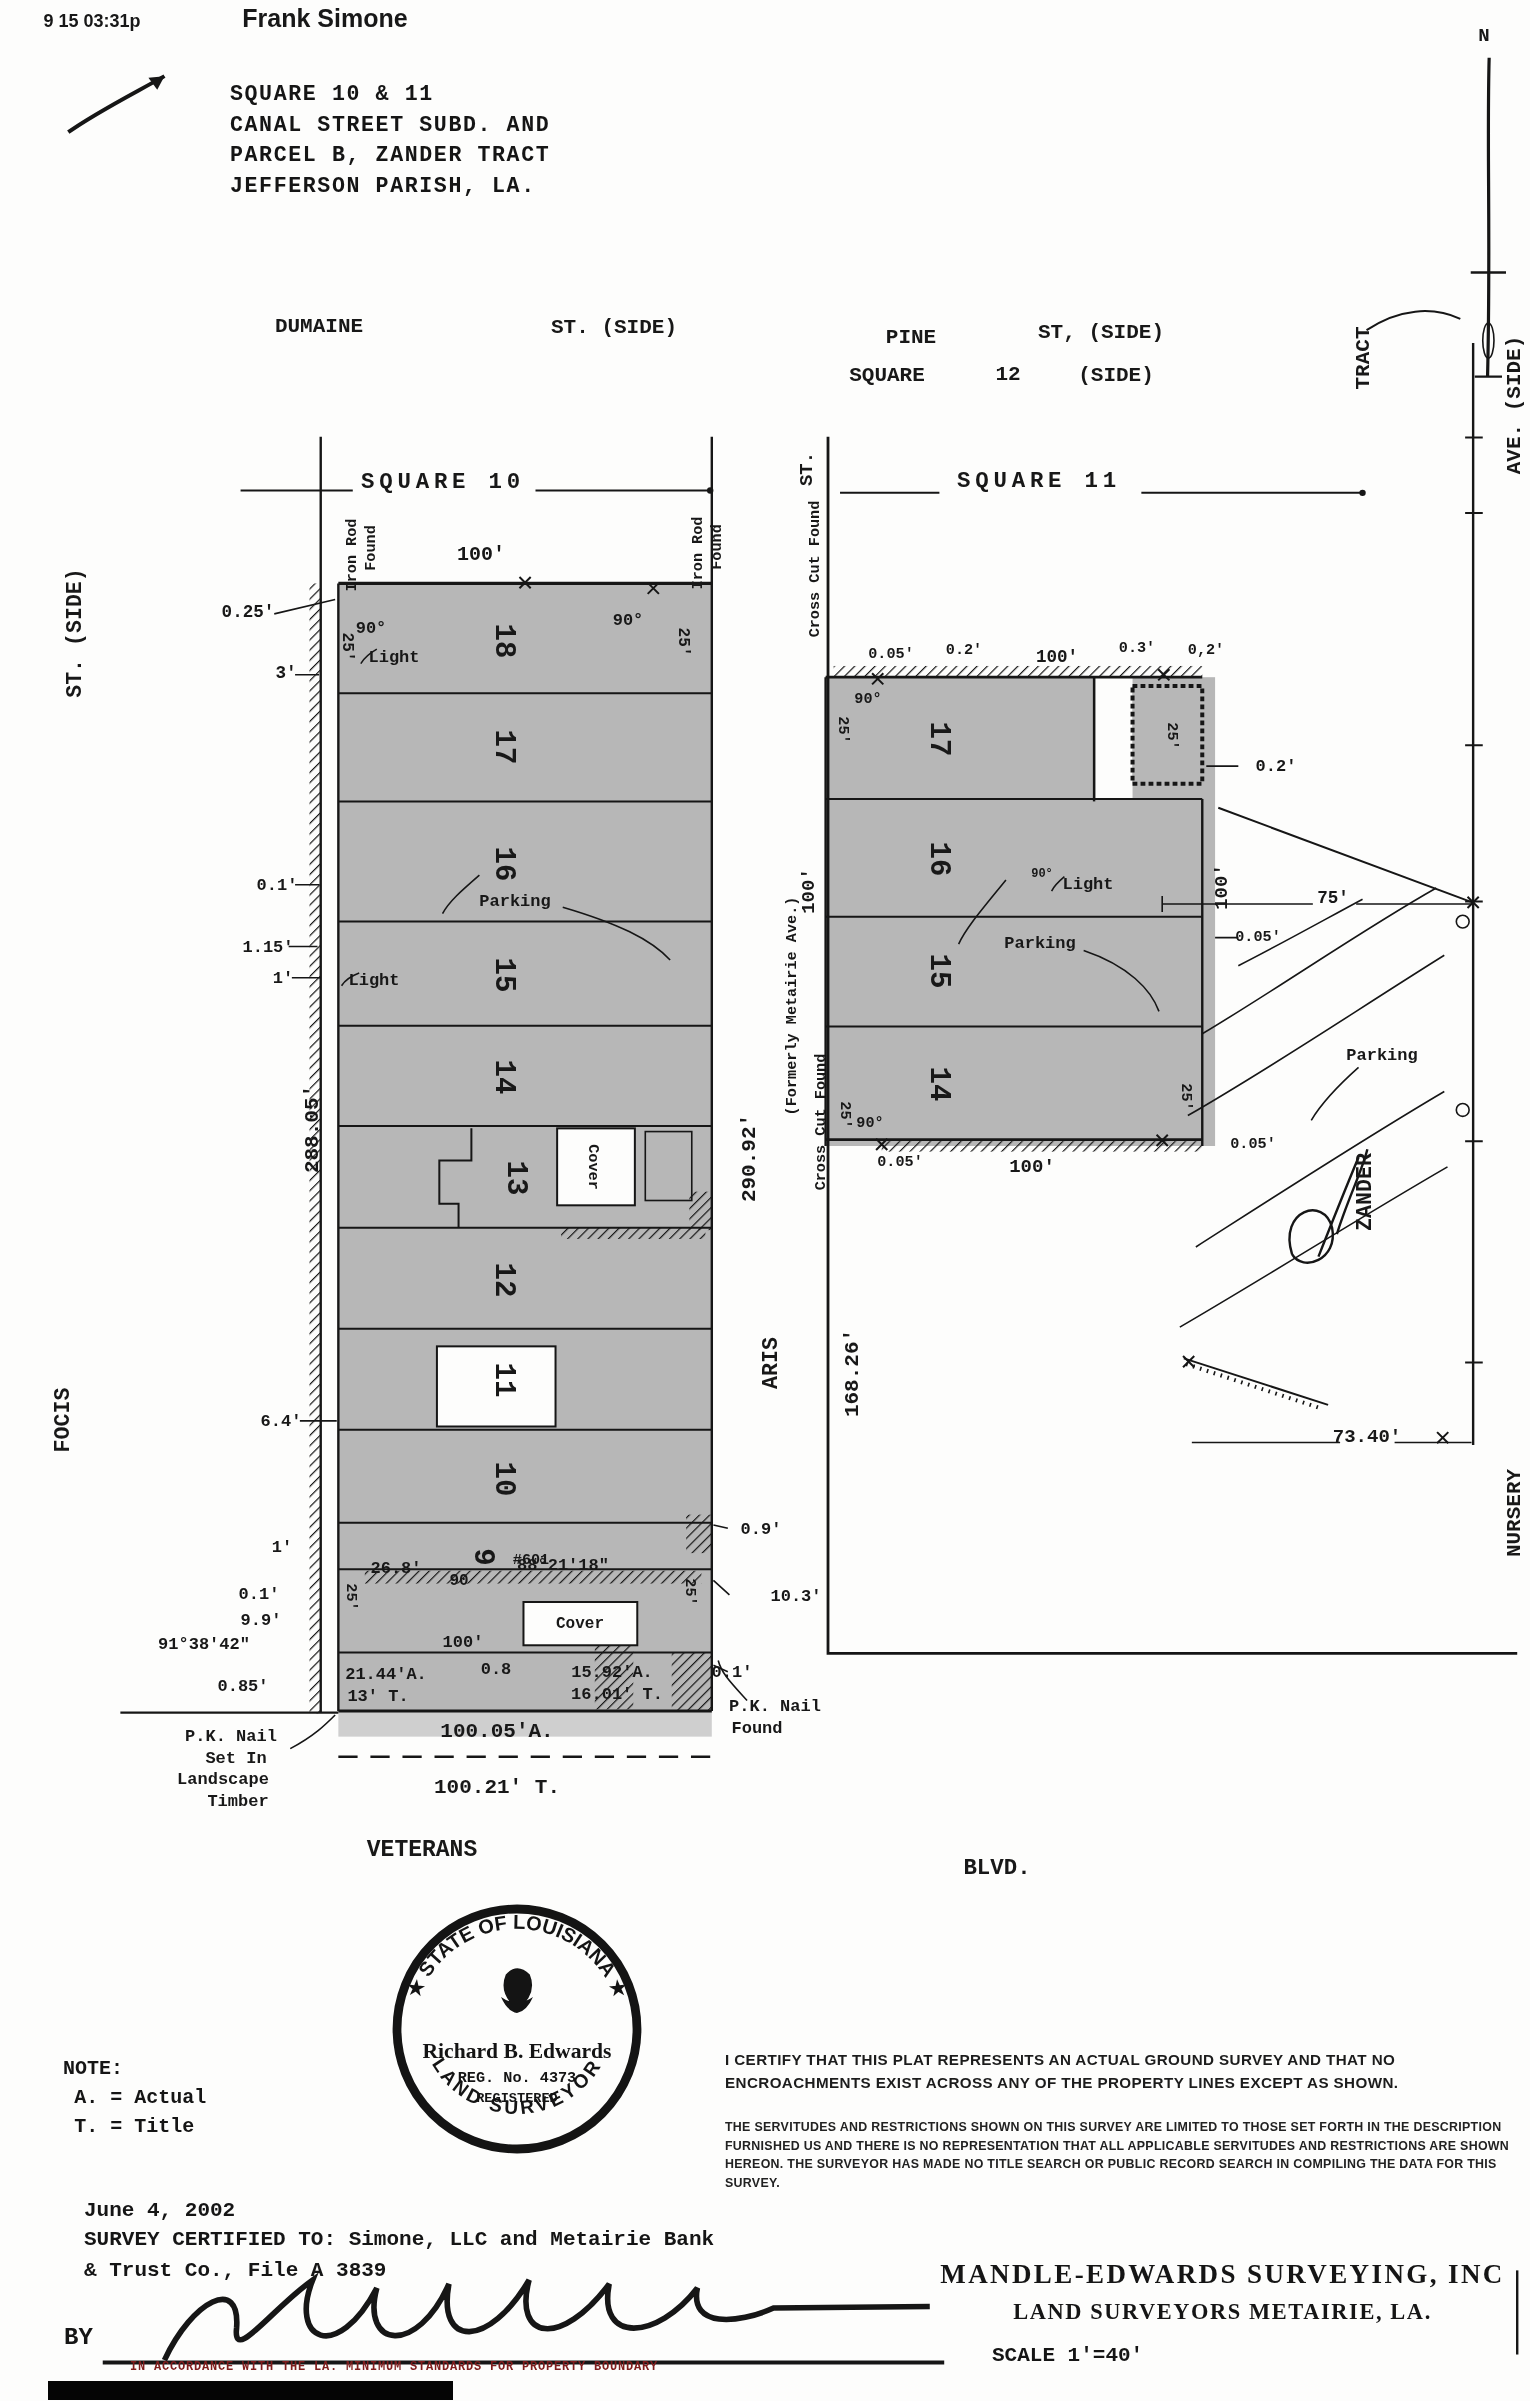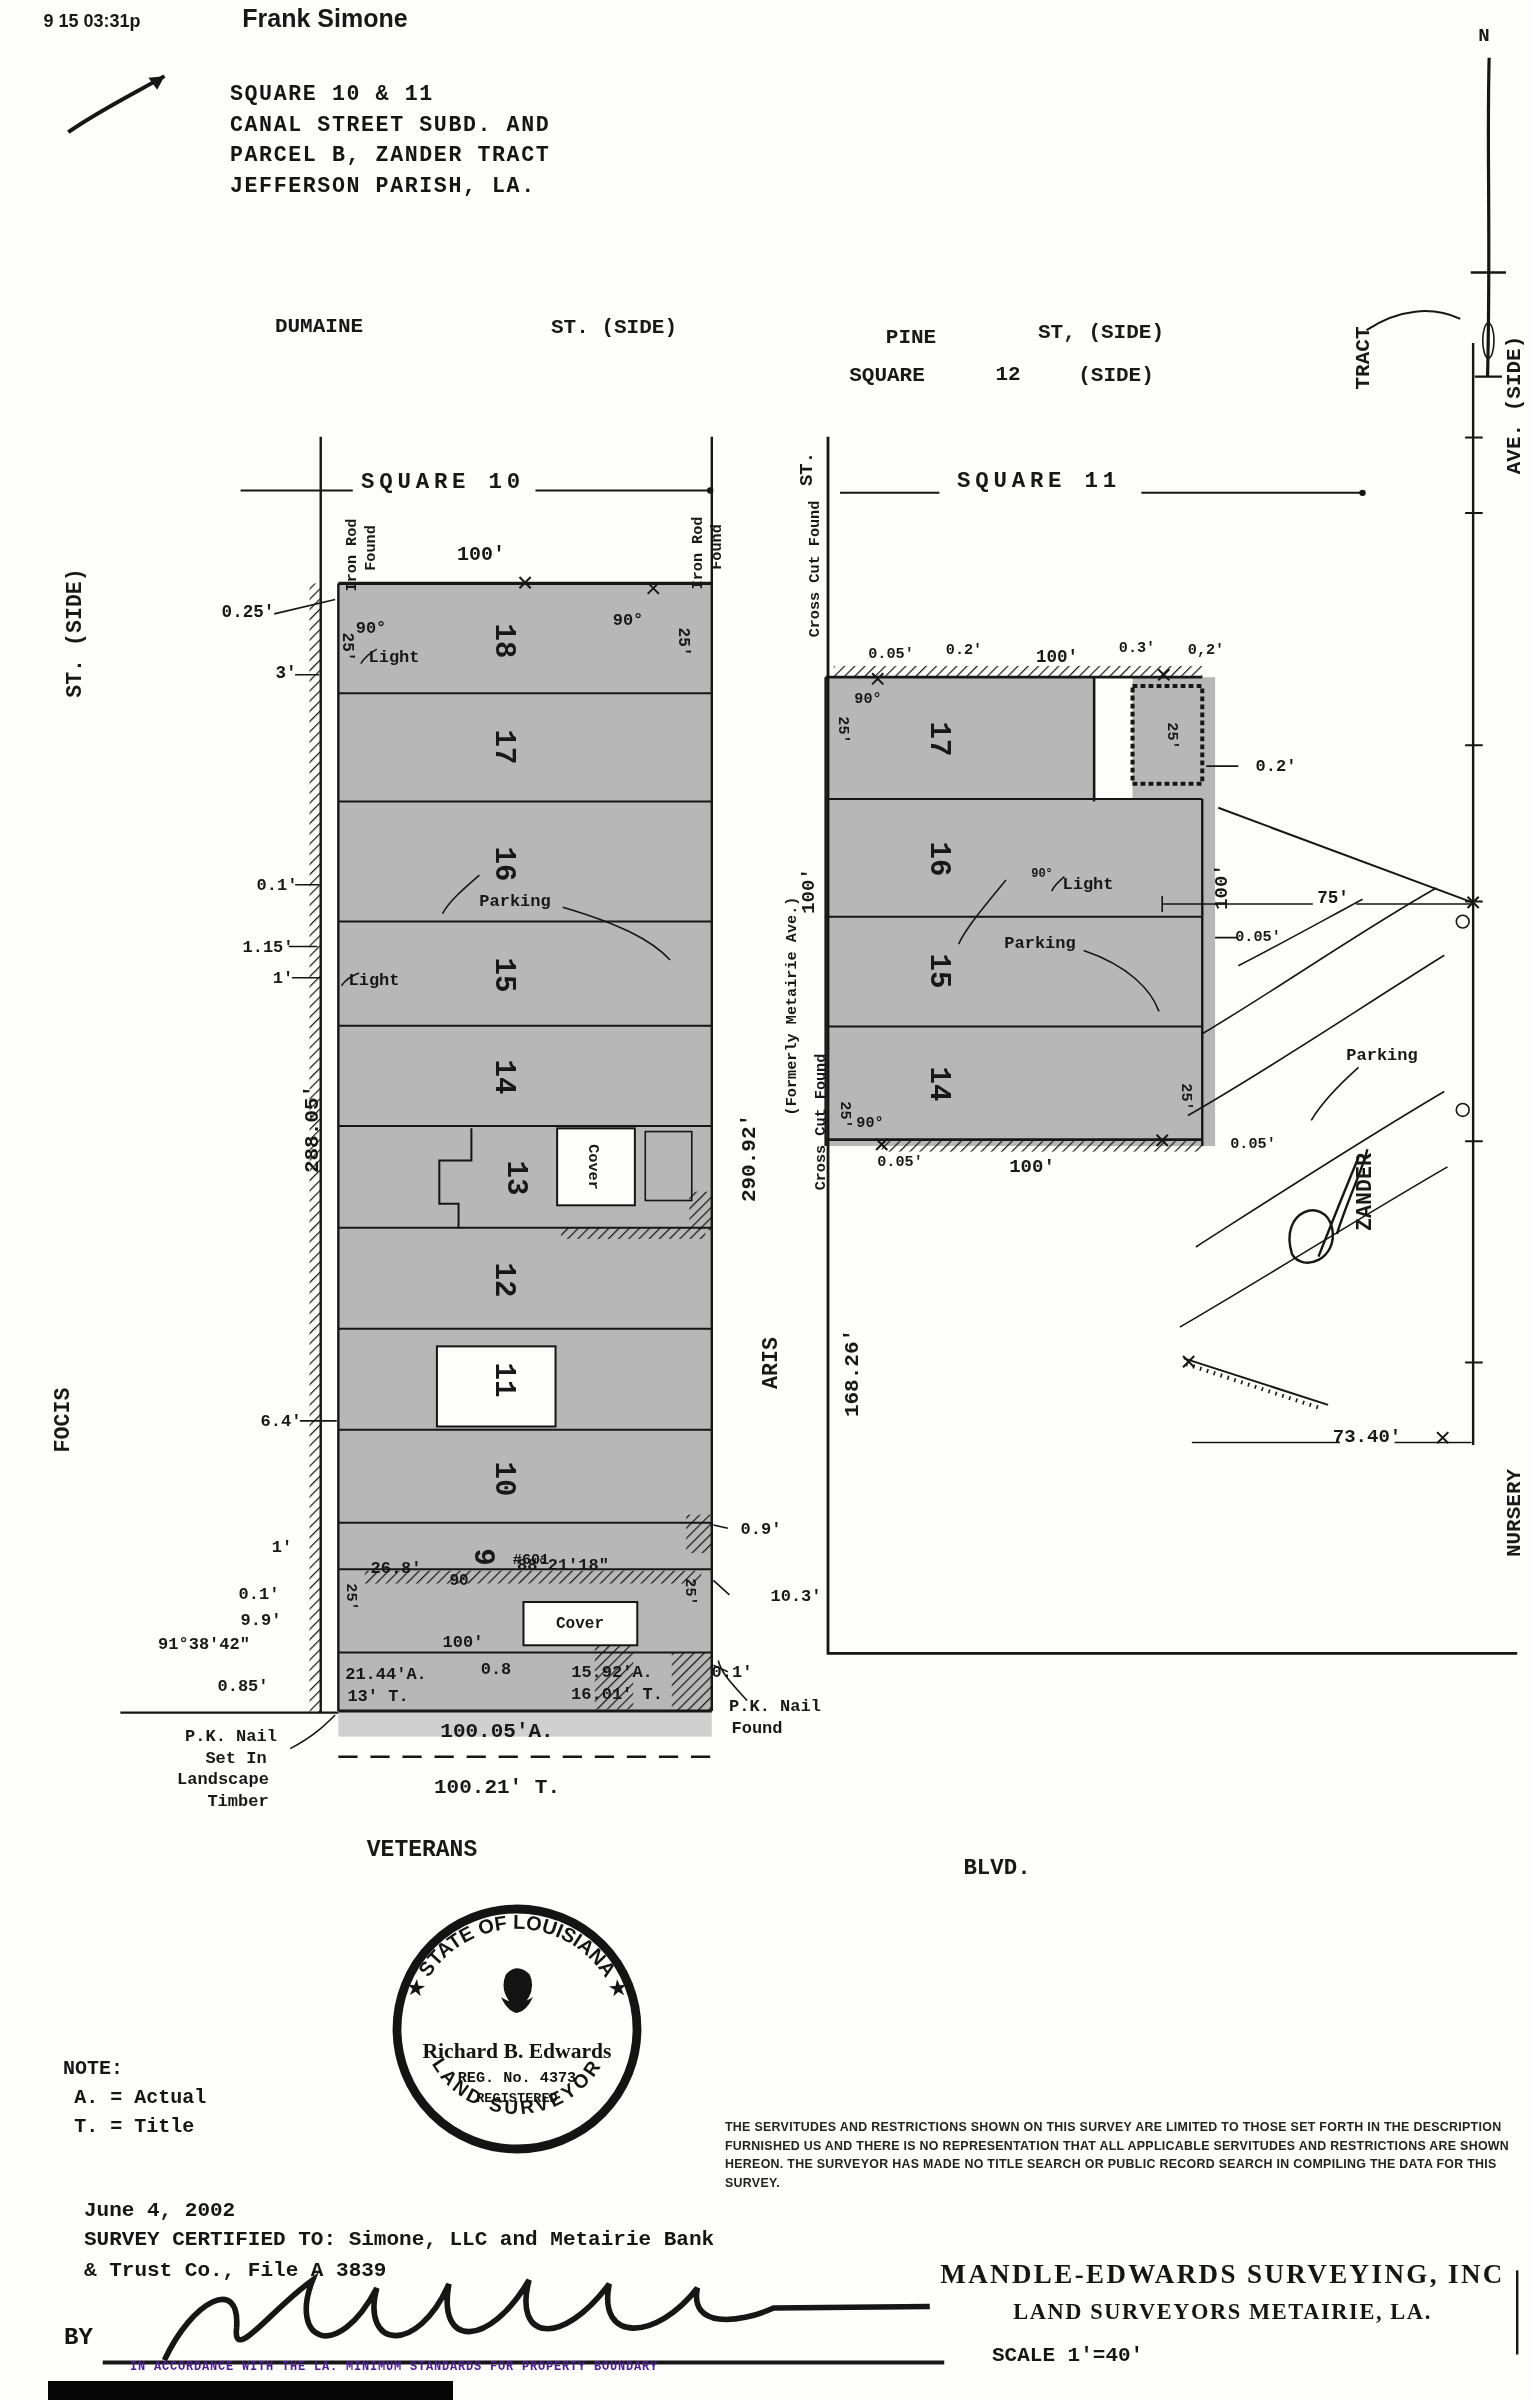--- a/index.html
+++ b/index.html
@@ -15,21 +15,21 @@
   #title-block{left:230px;top:79px;}
   #note-block{left:63px;top:2054px;font-size:20px;font-weight:700;line-height:29px;}
   #cert-para-1{left:725px;top:2049px;width:802px;font-family:"Liberation Sans",sans-serif;
        font-weight:700;font-size:15.2px;line-height:1.5;color:#1c1c1c;letter-spacing:0.4px;}
   #cert-para-2{left:725px;top:2118px;width:802px;font-family:"Liberation Sans",sans-serif;
        font-weight:700;font-size:12.4px;line-height:1.5;color:#222;letter-spacing:0.3px;}
   #footer-date{left:84px;top:2199px;font-size:21px;font-weight:700;}
   #footer-cert1{left:84px;top:2228px;font-size:21px;font-weight:700;}
   #footer-cert2{left:84px;top:2259px;font-size:21px;font-weight:700;}
   #footer-by{left:64px;top:2324px;font-size:24px;font-weight:700;}
-  #fine-print{left:130px;top:2360px;font-size:12px;font-weight:700;color:#4c1d95;letter-spacing:0.8px;}
+  #fine-print{left:130px;top:2360px;font-size:12px;font-weight:700;color:#7f1d1d;letter-spacing:0.8px;}
   #company-name{left:918px;top:2259px;width:609px;text-align:center;font-family:"Liberation Serif",serif;
        font-weight:700;font-size:27px;letter-spacing:2.4px;white-space:nowrap;}
   #company-line2{left:950px;top:2299px;width:545px;text-align:center;font-family:"Liberation Serif",serif;
        font-weight:700;font-size:22.4px;letter-spacing:1.6px;white-space:nowrap;}
   #scale-note{left:992px;top:2344px;font-size:21px;font-weight:700;}
   #black-bar{left:48px;top:2381px;width:405px;height:19px;background:#050505;}
   #seal-svg{left:389px;top:1901px;z-index:2;}
 </style>
 </head>
 <body>
@@ -171,20 +171,21 @@
     <div class="tb-line">PARCEL B, ZANDER TRACT</div>
     <div class="tb-line">JEFFERSON PARISH, LA.</div>
   </div>
 
   <div id="note-block" class="abs">
     <div>NOTE:</div>
     <div style="padding-left:11.2px;">A. = Actual</div>
     <div style="padding-left:11.2px;">T. = Title</div>
   </div>
 
+  <div id="cert-para-1" class="abs">I CERTIFY THAT THIS PLAT REPRESENTS AN ACTUAL GROUND SURVEY AND THAT NO ENCROACHMENTS EXIST ACROSS ANY OF THE PROPERTY LINES EXCEPT AS SHOWN.</div>
   <div id="cert-para-2" class="abs">THE SERVITUDES AND RESTRICTIONS SHOWN ON THIS SURVEY ARE LIMITED TO THOSE SET FORTH IN THE DESCRIPTION FURNISHED US AND THERE IS NO REPRESENTATION THAT ALL APPLICABLE SERVITUDES AND RESTRICTIONS ARE SHOWN HEREON. THE SURVEYOR HAS MADE NO TITLE SEARCH OR PUBLIC RECORD SEARCH IN COMPILING THE DATA FOR THIS SURVEY.</div>
 
   <div id="footer-date" class="abs">June 4, 2002</div>
   <div id="footer-cert1" class="abs">SURVEY CERTIFIED TO: Simone, LLC and Metairie Bank</div>
   <div id="footer-cert2" class="abs">&amp; Trust Co., File A 3839</div>
   <div id="footer-by" class="abs">BY</div>
   <div id="fine-print" class="abs">IN ACCORDANCE WITH THE LA. MINIMUM STANDARDS FOR PROPERTY BOUNDARY</div>
   <div id="company-name" class="abs">MANDLE-EDWARDS SURVEYING, INC</div>
   <div id="company-line2" class="abs">LAND SURVEYORS METAIRIE, LA.</div>
   <div id="scale-note" class="abs">SCALE 1'=40'</div>

